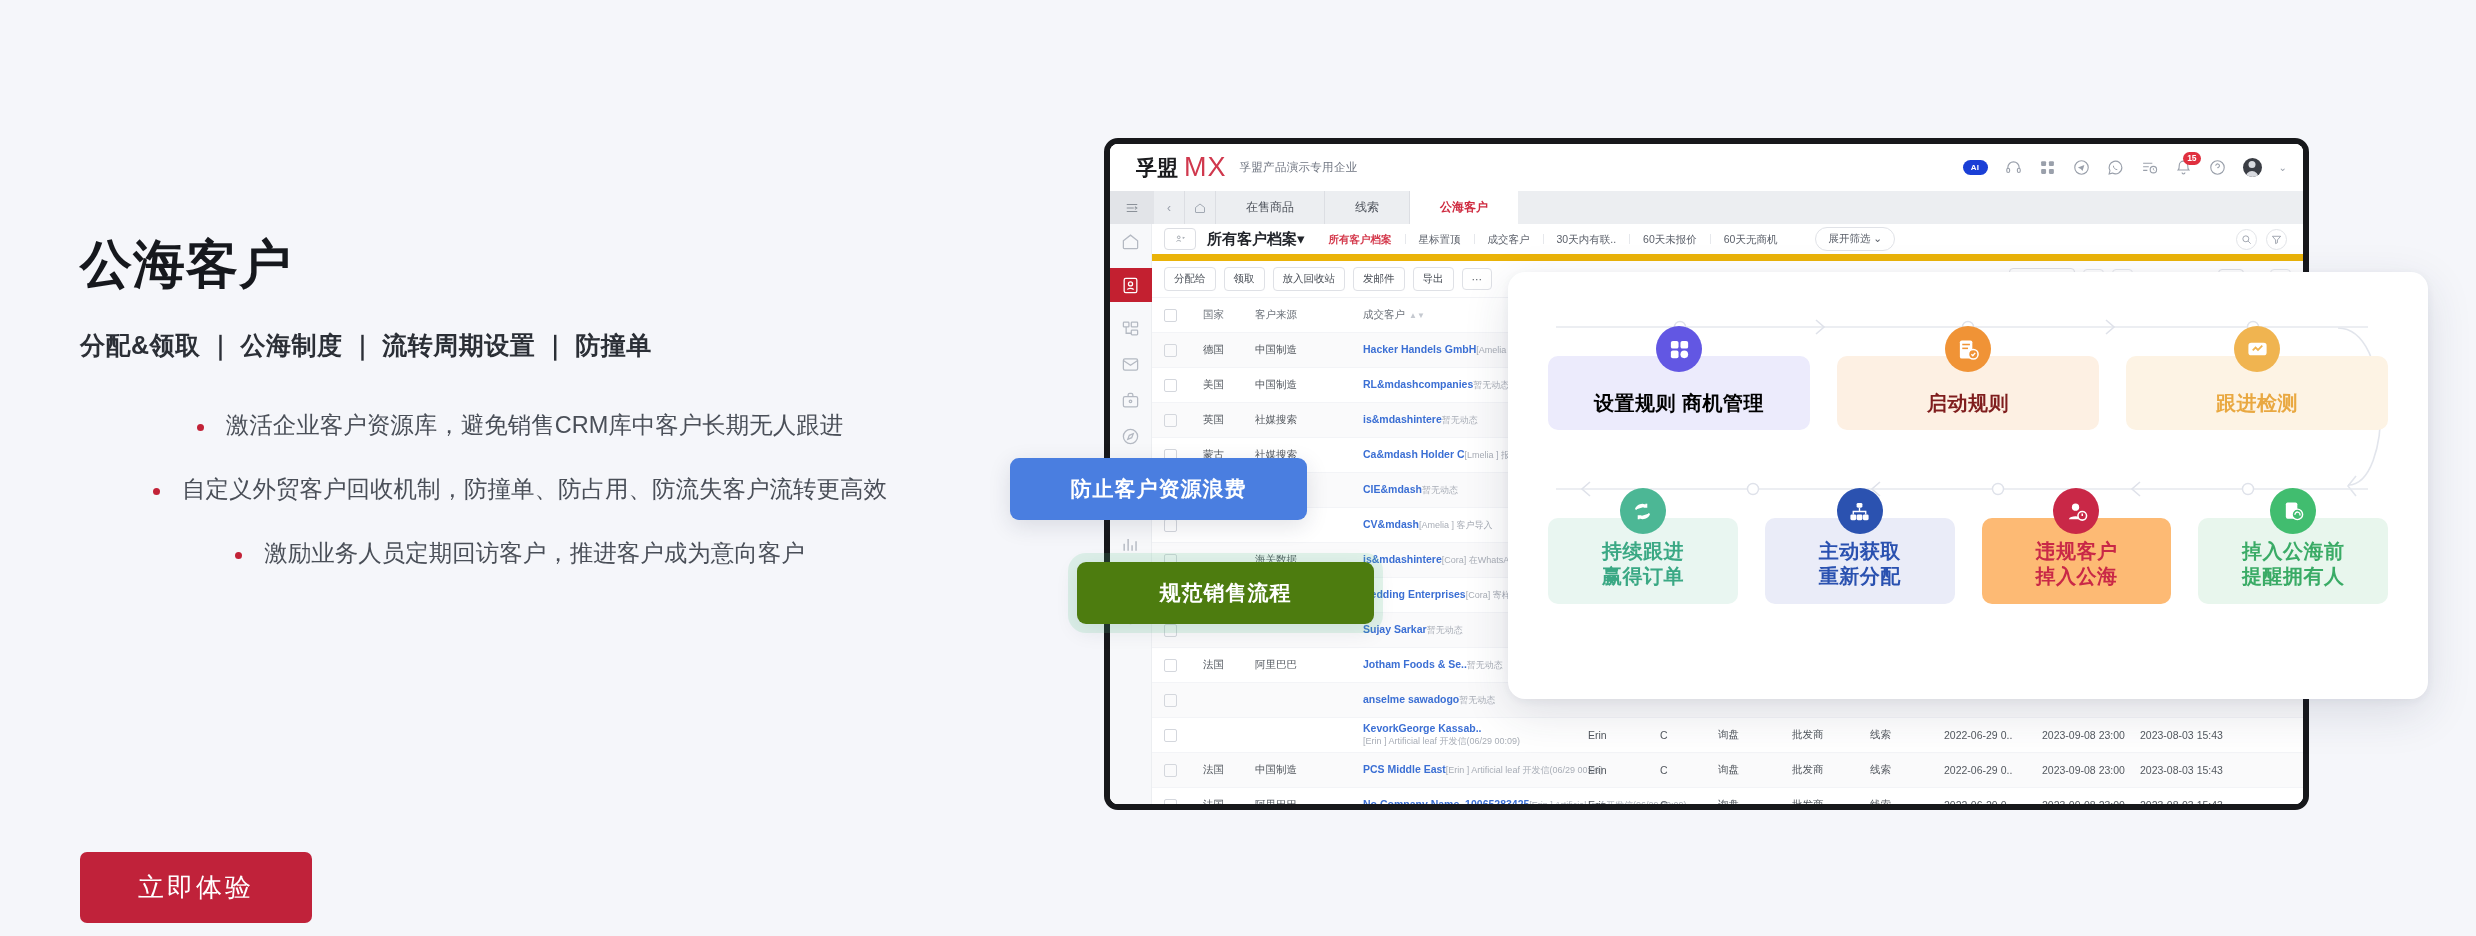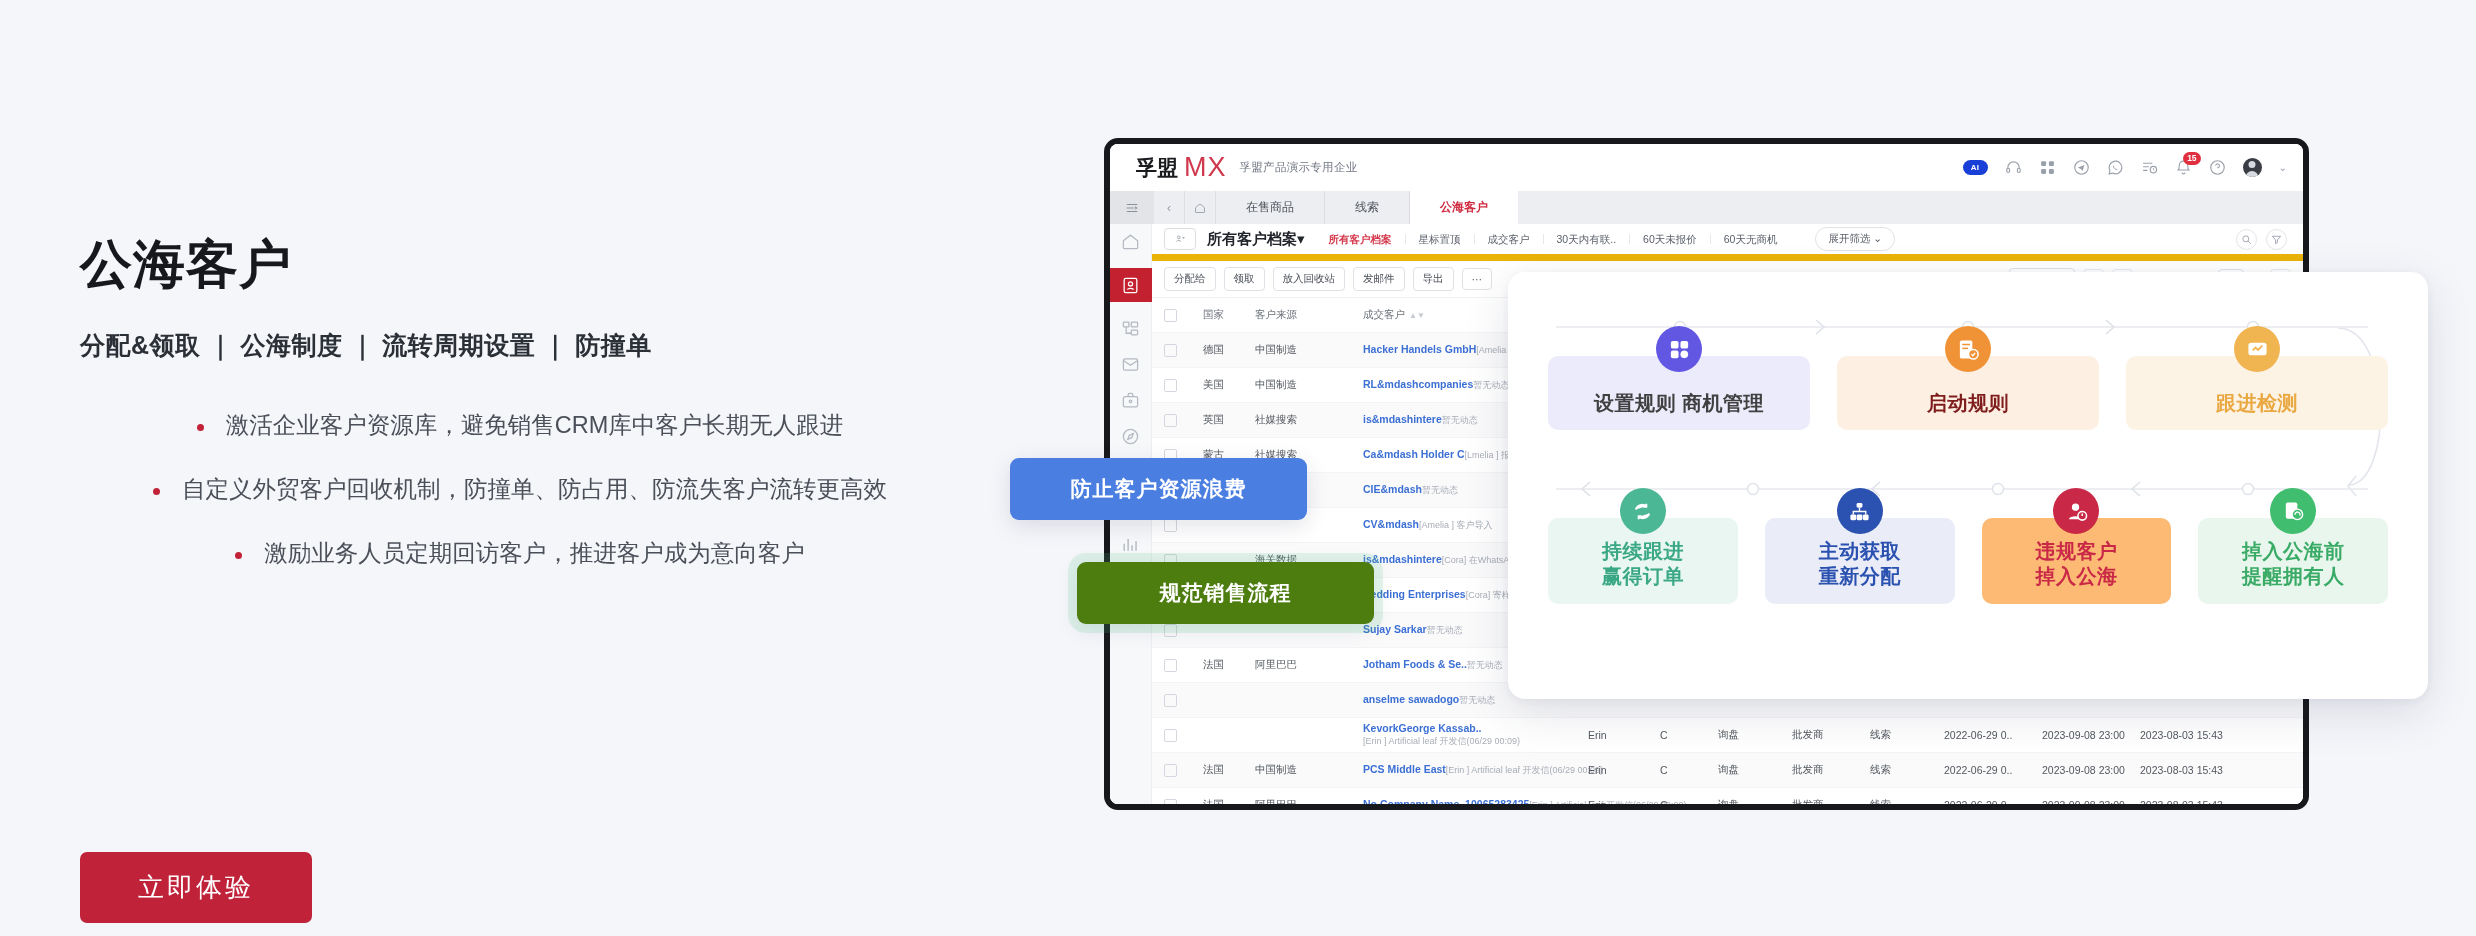--- a/index.html
+++ b/index.html
@@ -721,21 +721,21 @@
 
       <div class="flow-item">
         <span class="flow-icon" style="background:#6257e3">
           <svg viewBox="0 0 24 24">
               <rect x="3" y="3" width="8" height="8" rx="2"></rect>
               <rect x="13" y="3" width="8" height="8" rx="2"></rect>
               <rect x="3" y="13" width="8" height="8" rx="2"></rect>
               <circle cx="17" cy="17" r="4"></circle>
             </svg>
         </span>
-        <div class="flow-box" style="background:#ecebfc;color:#404040">设置规则 商机管理</div>
+        <div class="flow-box" style="background:#ecebfc;color:#000000">设置规则 商机管理</div>
       </div>
 
       <div class="flow-item">
         <span class="flow-icon" style="background:#f09336">
           <svg viewBox="0 0 24 24">
               <rect x="3" y="2.5" width="13" height="19" rx="2"></rect>
               <rect x="5.5" y="6" width="8" height="1.6" fill="#f09336"></rect>
               <rect x="5.5" y="10" width="6" height="1.6" fill="#f09336"></rect>
               <circle cx="17" cy="17" r="5" fill="#f09336" stroke="#fff" stroke-width="1.6"></circle>
               <path d="M15 17l1.5 1.5L19 15.5" stroke="#fff" stroke-width="1.5" fill="none"></path>

